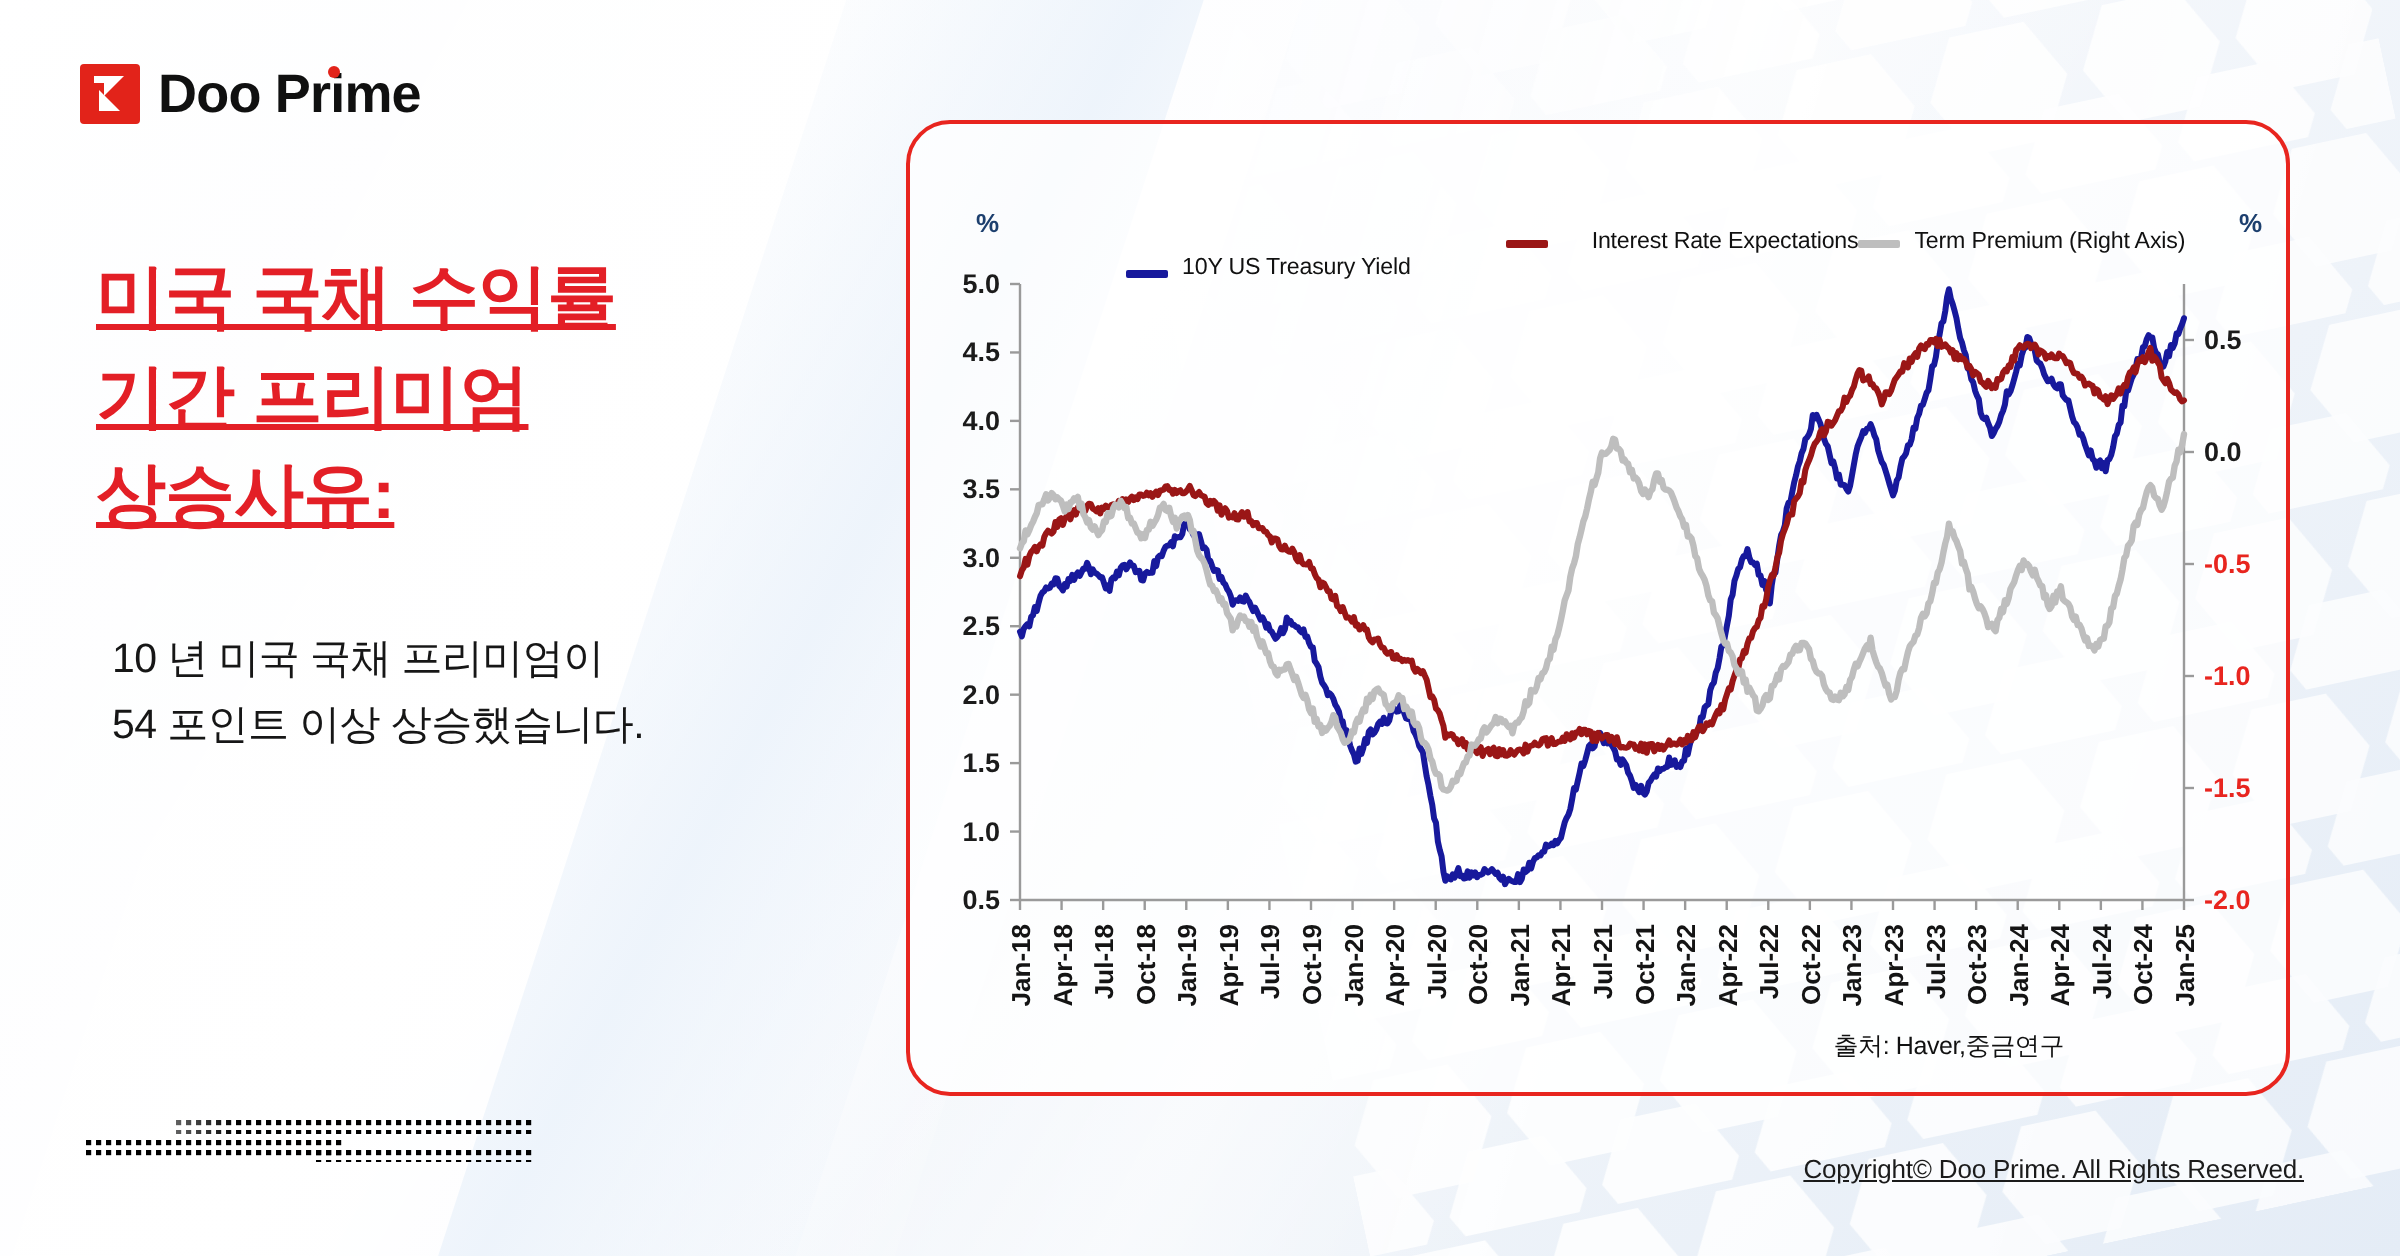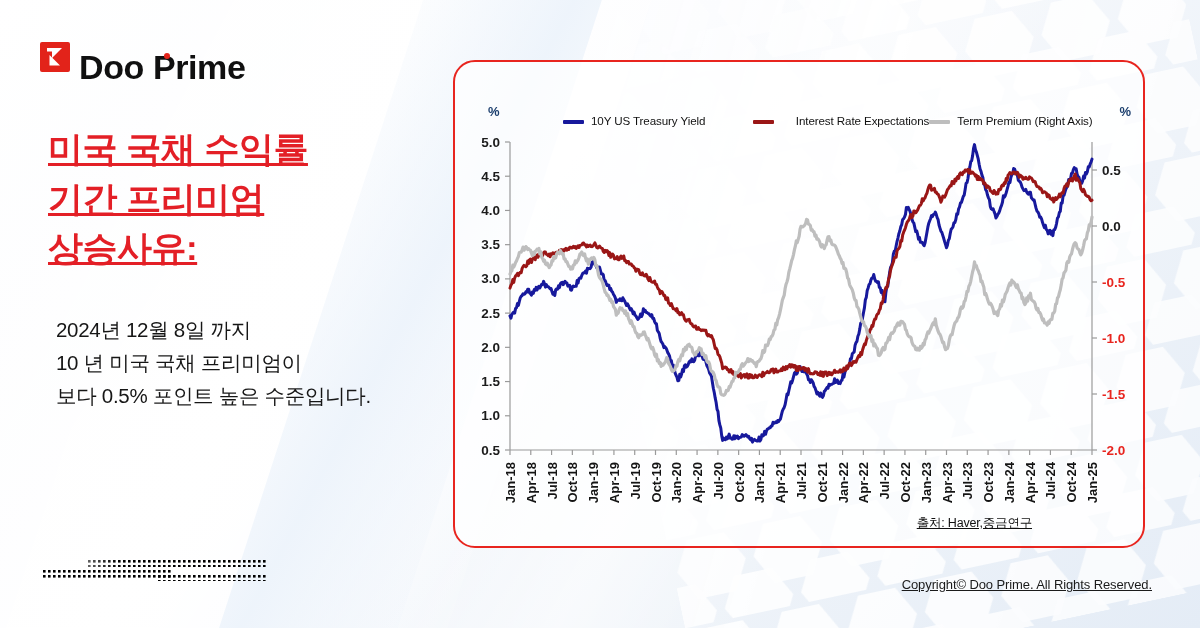--- a/index.html
+++ b/index.html
@@ -32,22 +32,22 @@
     position:absolute;left:330px;top:-200px;width:170px;height:1000px;
     background:linear-gradient(100deg, rgba(255,255,255,0) 0%, rgba(236,243,251,.9) 50%, rgba(255,255,255,0) 100%);
     transform:rotate(18deg);pointer-events:none;
   }
 
   
   .logo{position:absolute;left:40px;top:32px;display:flex;align-items:center;gap:9px;}
   .logo-mark{width:30px;height:30px;background:#e2231a;position:relative;border-radius:2px;}
   .logo-mark svg{position:absolute;left:0;top:0;}
   .logo-text{
-    font-size:34px;font-weight:bold;color:#101010;letter-spacing:-.4px;
-    position:relative;line-height:30px;margin-top:20px;
+    font-size:27px;font-weight:bold;color:#101010;letter-spacing:-.4px;
+    position:relative;line-height:30px;
   }
   .logo-dot{
     position:absolute;width:6px;height:6px;border-radius:50%;
     background:#e2231a;left:85px;top:1px;
   }
 
   
   .headline{
     position:absolute;left:48px;top:124px;width:380px;
     color:#e31f26;font-size:35px;font-weight:bold;line-height:1.42;
@@ -73,36 +73,36 @@
     box-sizing:border-box;
   }
   .chart-wrap{position:absolute;left:0;top:0;width:692px;height:488px;}
   .chart-svg{position:absolute;left:0;top:0;}
 
   .legend{
     position:absolute;left:108px;top:52px;width:560px;height:40px;
     display:flex;gap:0;
   }
   .legend-item{display:flex;align-items:flex-start;gap:7px;}
-  .lg1{width:196px;}
+  .lg1{width:196px;align-items:center;}
   .lg2{width:182px;justify-content:space-between;}
   .lg3{width:200px;}
   .legend-swatch{width:21px;height:4px;border-radius:1px;margin-top:6px;flex:none;}
   .legend-label{
     font-size:11.6px;color:#111;line-height:1.28;font-weight:500;letter-spacing:-.1px;
   }
 
   .ylab-left{
     position:absolute;left:33px;top:42px;font-size:13px;color:#1c3f6e;font-weight:bold;
   }
   .ylab-right{
     position:absolute;right:16px;top:42px;font-size:13px;color:#1c3f6e;font-weight:bold;
   }
   .source{
-    position:absolute;right:115px;bottom:18px;font-size:12.5px;color:#111;letter-spacing:-.2px;text-decoration:underline;
+    position:absolute;right:115px;bottom:18px;font-size:12.5px;color:#111;letter-spacing:-.2px;
   }
 
   .copyright{
     position:absolute;right:48px;bottom:36px;font-size:13px;color:#1b1b1b;letter-spacing:-.1px;text-decoration:underline;
   }
 </style>
 </head>
 <body>
 
 <div class="canvas">
@@ -143,23 +143,22 @@
     </span>
   </div>
 
   <div class="headline">
     <div>미국 국채 수익률</div>
     <div>기간 프리미엄</div>
     <div>상승사유:</div>
   </div>
 
   <div class="body-copy">
-    <div>2024년 12월 8일 까지</div>
     <div>10 년 미국 국채 프리미엄이</div>
-    <div>보다 0.5% 포인트 높은 수준입니다.</div>
+    <div> 54 포인트 이상 상승했습니다.</div>
   </div>
 
   <div class="dotdeco">
     <svg width="230" height="26" viewBox="0 0 230 26" xmlns="http://www.w3.org/2000/svg">
       <defs>
         <pattern id="dotgrid" width="5" height="5" patternUnits="userSpaceOnUse">
           <rect width="2.6" height="2.6" x="0" y="0" fill="currentColor"></rect>
         </pattern>
         <linearGradient id="fadeR" x1="0" y1="0" x2="1" y2="0">
           <stop offset="0%" stop-color="#fff" stop-opacity="1"></stop>

